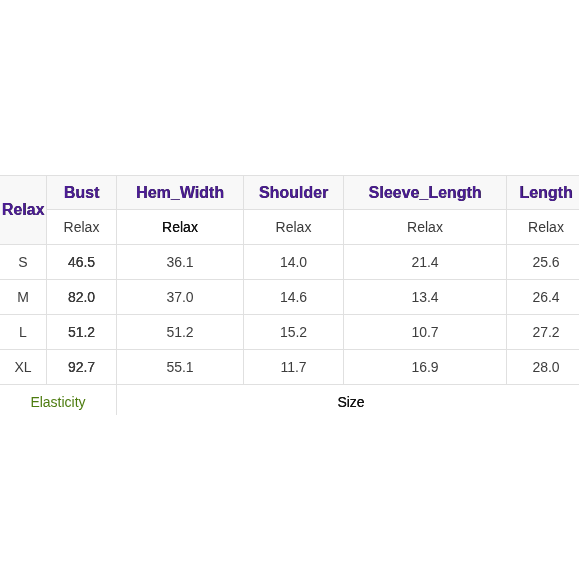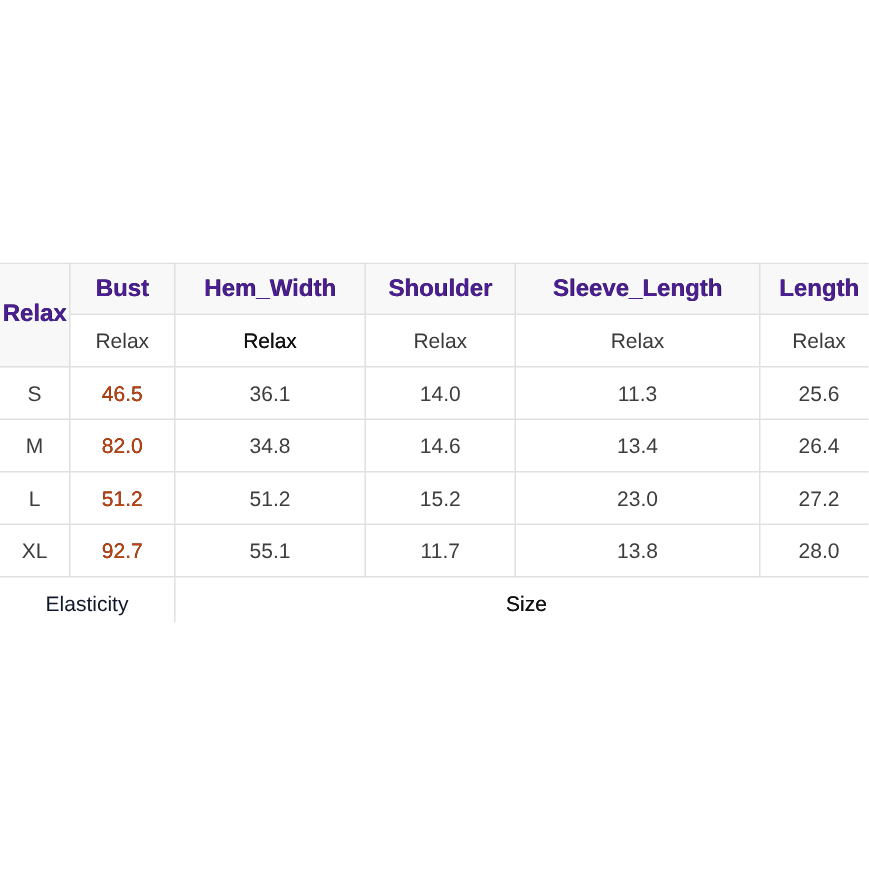--- a/index.html
+++ b/index.html
@@ -39,25 +39,25 @@
   table.size-chart td.size-cell{
     background:#f8f8f8;
     font-weight:bold;
     font-size:12px;
     color:#141414;
     text-shadow:0.3px 0 0 #141414;
     border-top:1px solid #e0e0e0;
   }
   table.size-chart tr.fit-row td{height:34px;color:#3a3a3a;}
   table.size-chart tr.fit-row td.emph,table.size-chart tr.last-row td.emph{color:#111;text-shadow:0 0 0.1px #111;}
-  table.size-chart td.bust-val{color:#c2410c;text-shadow:0 0 0.12px #000;}
+  table.size-chart td.bust-val{color:#404040;text-shadow:0 0 0.12px #000;}
   table.size-chart tr.last-row td{border-bottom:none;height:30px;}
   table.size-chart tr.last-row td>span{display:inline-block;position:relative;top:2px;}
   table.size-chart td.size-cell>span{display:inline-block;position:relative;top:0px;}
-  table.size-chart tr.last-row td.elast-label{font-size:14px;color:#0f172a;}
+  table.size-chart tr.last-row td.elast-label{font-size:14px;color:#4d7c0f;}
   .col-0{width:46px;}
   .col-1{width:69px;}
   .col-2{width:126px;}
   .col-3{width:99px;}
   .col-4{width:162px;}
   .col-5{width:78px;}
 </style>
 </head>
 <body>
 
@@ -77,45 +77,45 @@
           <td class="emph">Relax</td>
           <td class="">Relax</td>
           <td class="">Relax</td>
           <td class="">Relax</td>
         </tr>
         <tr>
           <td class="">S</td>
           <td class="bust-val">46.5</td>
           <td class="">36.1</td>
           <td class="">14.0</td>
-          <td class="">11.3</td>
+          <td class="">21.4</td>
           <td class="">25.6</td>
         </tr>
         <tr>
           <td class="">M</td>
           <td class="bust-val">82.0</td>
-          <td class="">34.8</td>
+          <td class="">37.0</td>
           <td class="">14.6</td>
           <td class="">13.4</td>
           <td class="">26.4</td>
         </tr>
         <tr>
           <td class="">L</td>
           <td class="bust-val">51.2</td>
           <td class="">51.2</td>
           <td class="">15.2</td>
-          <td class="">23.0</td>
+          <td class="">10.7</td>
           <td class="">27.2</td>
         </tr>
         <tr>
           <td class="">XL</td>
           <td class="bust-val">92.7</td>
           <td class="">55.1</td>
           <td class="">11.7</td>
-          <td class="">13.8</td>
+          <td class="">16.9</td>
           <td class="">28.0</td>
         </tr>
         <tr class="last-row">
           <td class="elast-label" colspan="2"><span>Elasticity</span></td>
           <td class="emph" colspan="4"><span>Size</span></td>
         </tr>
       </tbody>
   </table>
 </div>
 

